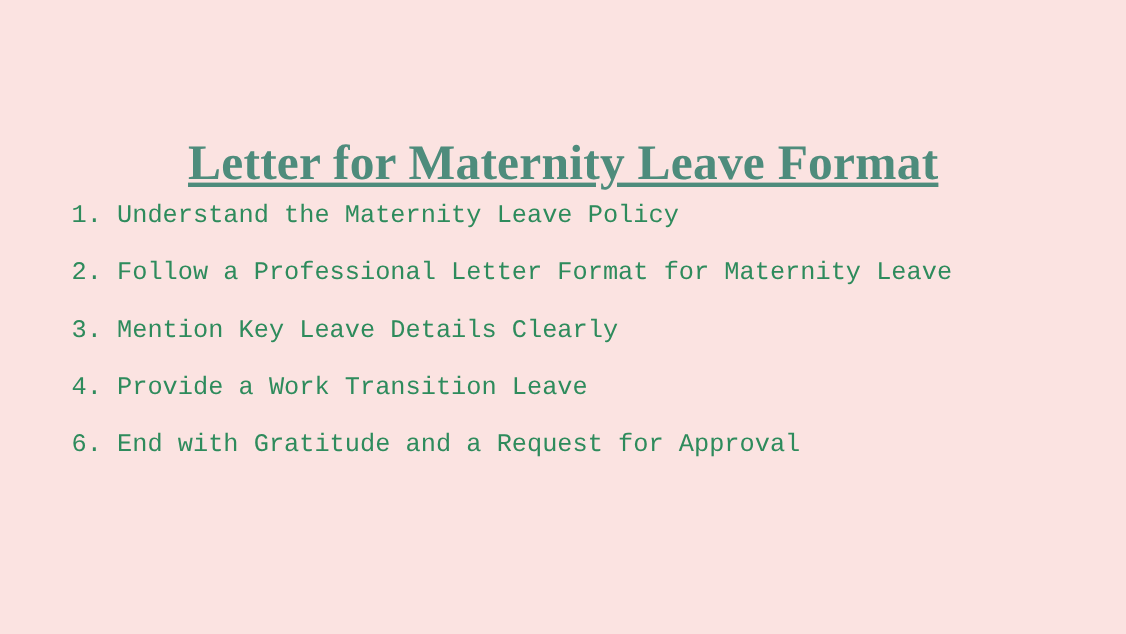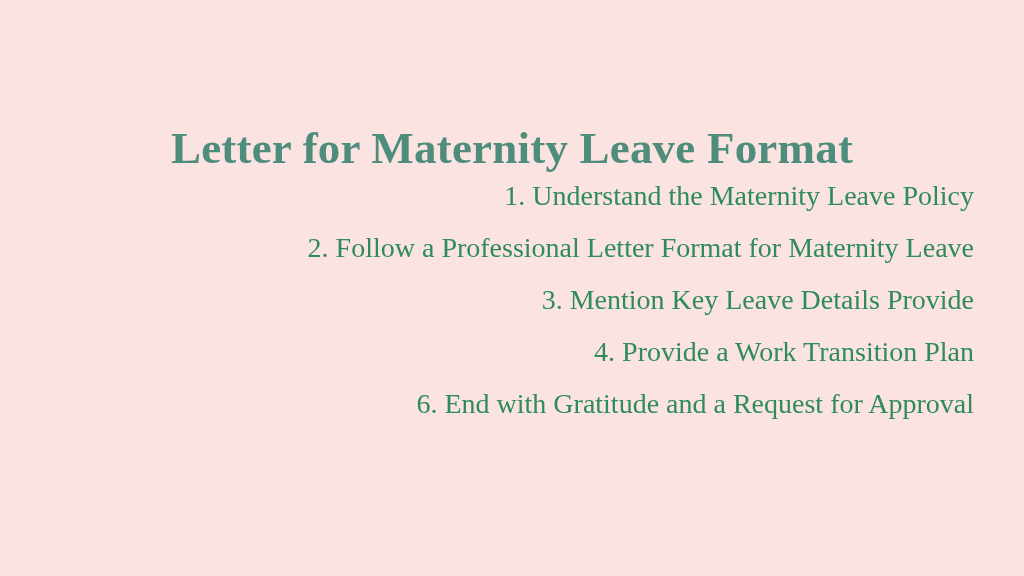--- a/index.html
+++ b/index.html
@@ -30,41 +30,41 @@
     right: 0;
     top: 92px;
     text-align: center;
     font-family: "Liberation Serif", "DejaVu Serif", serif;
     font-weight: 700;
     font-size: 45px;
     line-height: 52px;
     letter-spacing: 0.2px;
     color: #4e8c7c;
     white-space: nowrap;
+    text-decoration: underline;
   }
 
   .steps-list {
     position: absolute;
     left: 65px;
     top: 182px;
     right: 50px;
     margin: 0;
     padding: 0;
     list-style: none;
   }
 
   .step-item {
-    font-family: Liberation Serif, serif;
+    font-family: Liberation Mono, monospace;
     font-weight: 400;
-    font-size: 28px;
+    font-size: 23px;
     line-height: 28px;
     color: #2e8b5c;
     margin: 0 0 24px 0;
     white-space: nowrap;
-    text-align: right;
   }
 
   .step-item:last-child {
     margin-bottom: 11px;
   }
 
   .step-number {
     display: inline;
   }
 
@@ -86,26 +86,26 @@
       <span class="step-text">Understand the Maternity Leave Policy</span>
     </li>
 
     <li class="step-item">
       <span class="step-number">2.</span>
       <span class="step-text">Follow a Professional Letter Format for Maternity Leave</span>
     </li>
 
     <li class="step-item">
       <span class="step-number">3.</span>
-      <span class="step-text">Mention Key Leave Details Provide</span>
+      <span class="step-text">Mention Key Leave Details Clearly</span>
     </li>
 
     <li class="step-item">
       <span class="step-number">4.</span>
-      <span class="step-text">Provide a Work Transition Plan</span>
+      <span class="step-text">Provide a Work Transition Leave</span>
     </li>
 
 
     <li class="step-item">
       <span class="step-number">6.</span>
       <span class="step-text">End with Gratitude and a Request for Approval</span>
     </li>
 
   </ul>
 

